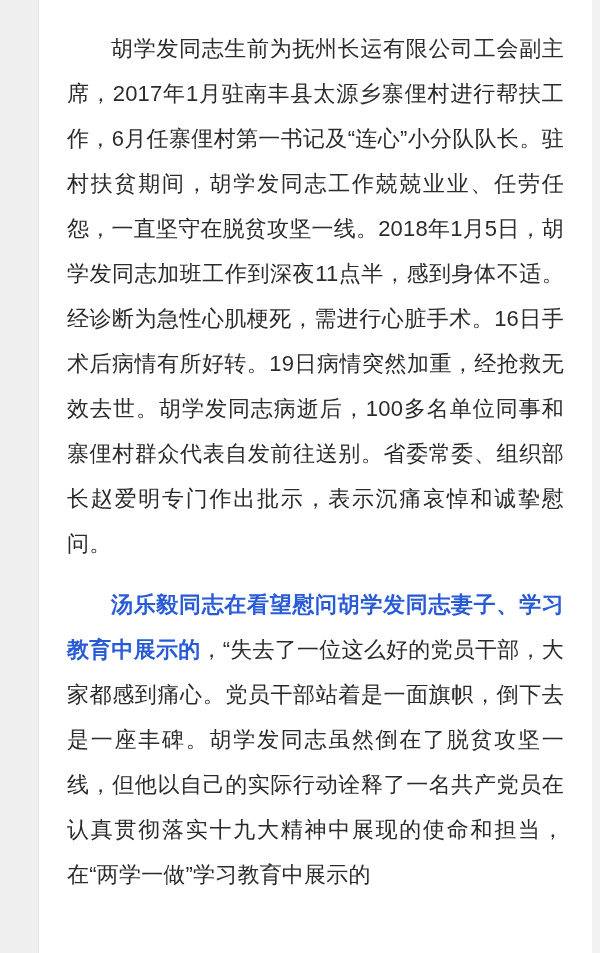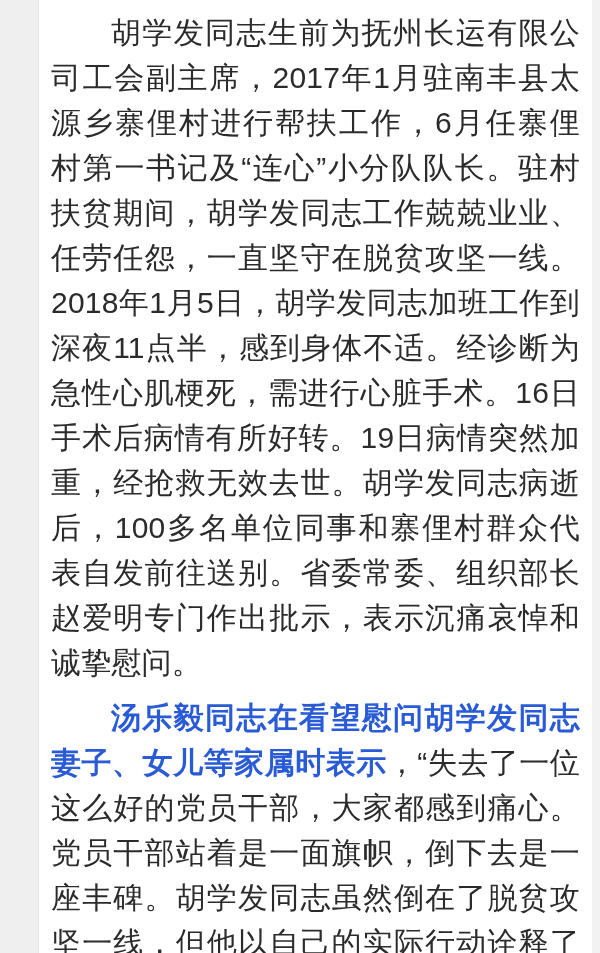--- a/index.html
+++ b/index.html
@@ -41,22 +41,22 @@
     position: absolute;
     left: 39px;
     top: 0;
     width: 553px;
     height: 953px;
     padding: 10px 12px 0 12px;
     box-sizing: border-box;
     background: #ffffff;
   }
   .para {
-    margin: 0;
-    font-size: 30px;
+    margin: 16px;
+    font-size: 22px;
     line-height: 45px;
     color: #2b2b2b;
     text-align: justify;
     text-justify: inter-ideograph;
     letter-spacing: 0.2px;
     text-indent: 2em;
   }
   .para.second {
     margin-top: 10px;
     text-indent: 2em;
@@ -74,17 +74,17 @@
 
 <div id="page">
 
   <div class="edge-left"></div>
   <div class="edge-right"></div>
 
   <div class="article">
 
     <p class="para"><span class="body-text">胡学发同志生前为抚州长运有限公司工会副主席，2017年1月驻南丰县太源乡寨俚村进行帮扶工作，6月任寨俚村第一书记及“连心”小分队队长。驻村扶贫期间，胡学发同志工作兢兢业业、任劳任怨，一直坚守在脱贫攻坚一线。2018年1月5日，胡学发同志加班工作到深夜11点半，感到身体不适。经诊断为急性心肌梗死，需进行心脏手术。16日手术后病情有所好转。19日病情突然加重，经抢救无效去世。胡学发同志病逝后，100多名单位同事和寨俚村群众代表自发前往送别。省委常委、组织部长赵爱明专门作出批示，表示沉痛哀悼和诚挚慰问。</span></p>
 
-    <p class="para second"><span class="highlight">汤乐毅同志在看望慰问胡学发同志妻子、女儿等家属时表示</span><span class="body-text">，“失去了一位这么好的党员干部，大家都感到痛心。党员干部站着是一面旗帜，倒下去是一座丰碑。胡学发同志虽然倒在了脱贫攻坚一线，但他以自己的实际行动诠释了一名共产党员在认真贯彻落实十九大精神中展现的使命和担当，在“两学一做”学习教育中展示的</span></p>
+    <p class="para second"><span class="highlight">汤乐毅同志在看望慰问胡学发同志妻子、学习教育中展示的</span><span class="body-text">，“失去了一位这么好的党员干部，大家都感到痛心。党员干部站着是一面旗帜，倒下去是一座丰碑。胡学发同志虽然倒在了脱贫攻坚一线，但他以自己的实际行动诠释了一名共产党员在认真贯彻落实十九大精神中展现的使命和担当，在“两学一做”学习教育中展示的</span></p>
 
   </div>
 
 </div>
 
 </body></html>

